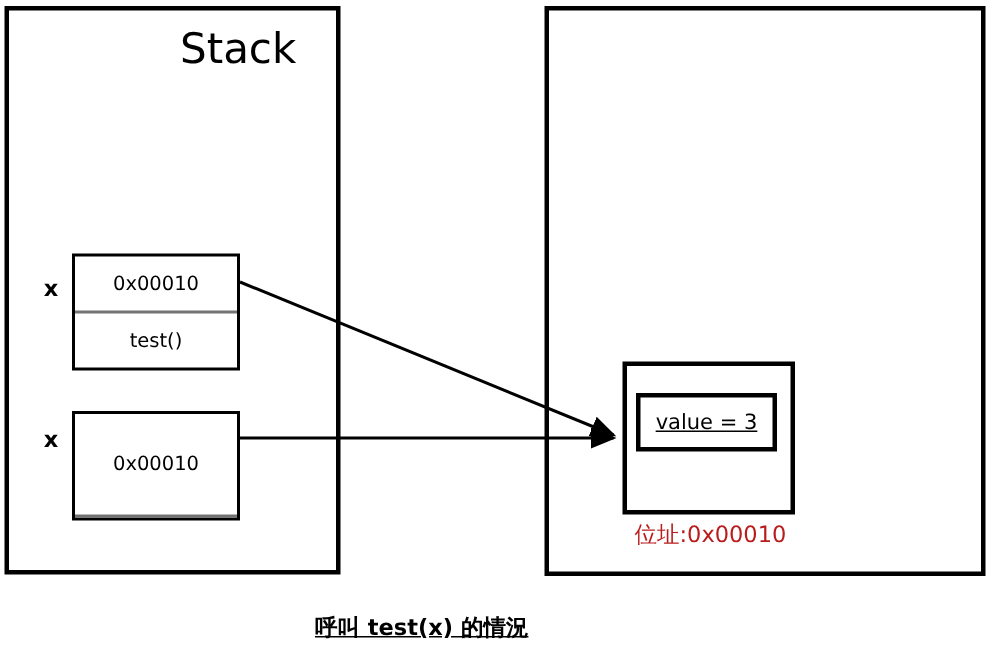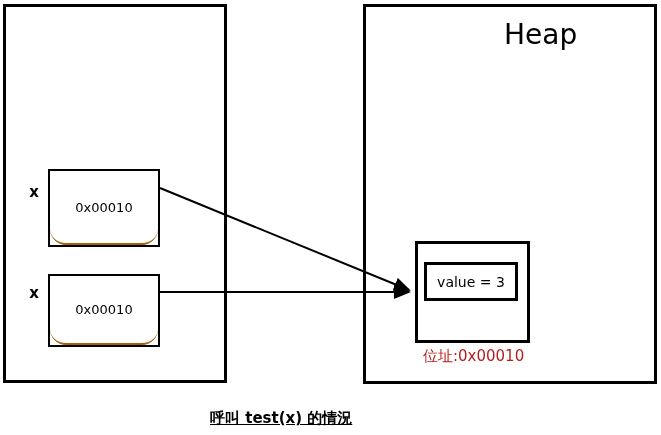--- a/index.html
+++ b/index.html
@@ -47,21 +47,21 @@
   .frame-main { top: 274px; height: 73px; }
   .frame-row {
     flex: 1;
     display: flex;
     align-items: center;
     justify-content: center;
     font-size: 13px;
     color: #000;
     white-space: nowrap;
   }
-  .frame-row.addr { border-bottom: 2px solid #a16207; border-radius: 16px; }
+  .frame-row.addr { border-bottom: 2px solid #737373; }
 
   .var-label {
     position: absolute;
     left: 26px;
     width: 16px;
     text-align: center;
     font-size: 15px;
     font-weight: bold;
     color: #000;
     line-height: 1;
@@ -83,20 +83,21 @@
     width: 94px; height: 39px;
     border: 3px solid #000;
     background: #ffffff;
     box-sizing: border-box;
     display: flex;
     align-items: center;
     justify-content: center;
     font-size: 14px;
     color: #000;
     white-space: nowrap;
+    text-decoration: underline;
   }
   .object-name {
     position: absolute;
     left: 415px; top: 316px;
     width: 115px;
     text-align: center;
     font-size: 14px;
     color: #000;
     white-space: nowrap;
   }
@@ -122,27 +123,28 @@
     width: 661px; height: 435px;
     pointer-events: none;
   }
 </style>
 </head>
 <body>
 
 <div class="canvas">
 
   <div class="region-box stack-box"></div>
+  <div class="region-title stack-title">Stack</div>
 
   <div class="region-box heap-box"></div>
-  <div class="region-title heap-title">Heap</div>
 
   <div class="var-label v1">x</div>
   <div class="frame frame-test">
     <div class="frame-row addr">0x00010</div>
+    <div class="frame-row">test()</div>
   </div>
 
   <div class="var-label v2">x</div>
   <div class="frame frame-main">
     <div class="frame-row addr">0x00010</div>
   </div>
 
   <div class="object-box"></div>
   <div class="value-box">value = 3</div>
   <div class="object-address">位址:0x00010</div>

